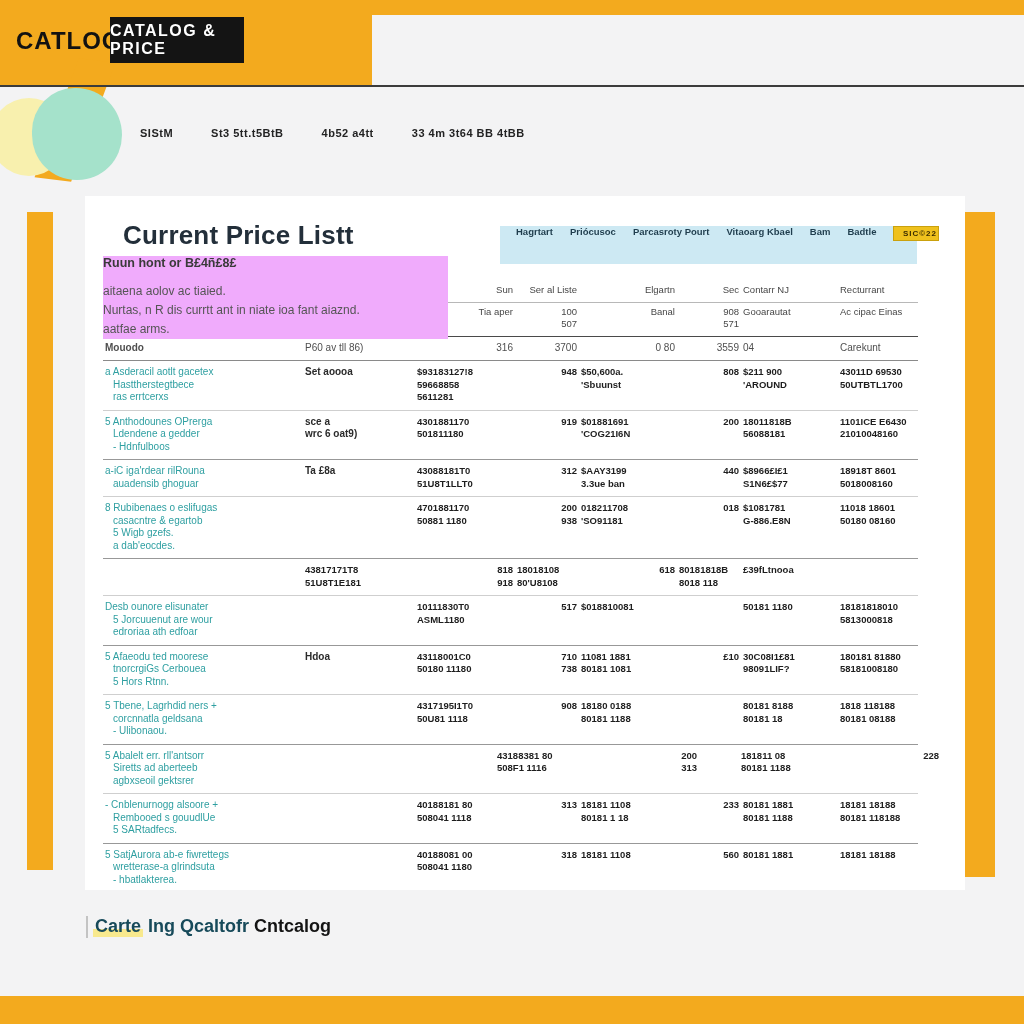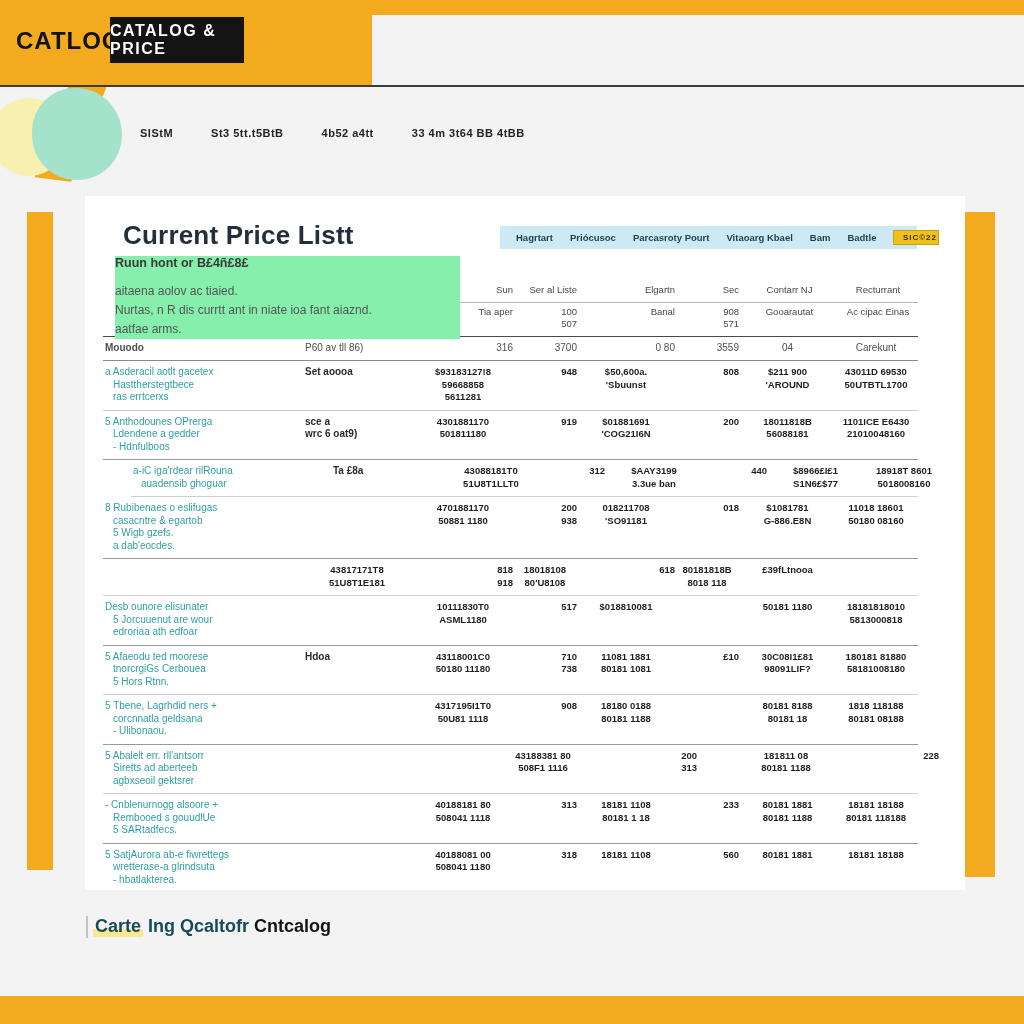--- a/index.html
+++ b/index.html
@@ -25,41 +25,41 @@
   .bottom-bar { position:absolute; left:0; top:996px; width:100%; height:28px; background:var(--accent,#F3AA1E); }
 
   
   .nav { position:absolute; left:140px; top:127px; display:flex; gap:38px; }
   .nav span { font-size:11px; font-weight:700; color:#232323; letter-spacing:.5px; cursor:pointer; }
 
   
   .card { position:absolute; left:85px; top:196px; width:880px; height:694px; background:#ffffff; overflow:hidden; }
   .page-title { position:absolute; left:18px; top:24px; font-size:26px; font-weight:700; color:var(--title-text,#232F3A); letter-spacing:.2px;margin-left:20px; }
 
-  .tabbar { position:absolute; left:415px; top:30px; width:417px; height:23px; background:var(--tab-bar,#CDE9F3);
-            display:flex; align-items:center; gap:17px; padding:0 6px 0 16px; }
+  .tabbar { position:absolute; left:415px; top:30px; width:417px; height:38px; background:var(--tab-bar,#CDE9F3);
+            display:flex; align-items:flex-start; gap:17px; padding:0 6px 0 16px; }
   .tabbar .tab { font-size:9.5px; font-weight:700; color:#1f3d4d; white-space:nowrap; cursor:pointer; }
   .tab-badge { margin-left:auto; min-width:46px; height:15px; background:var(--badge,#EFC11D); color:#3a2c00;
                font-size:8px; font-weight:800; letter-spacing:1px; display:flex; align-items:center; justify-content:center;
                border:1px solid #caa10d; cursor:pointer;padding-left:7px; }
 
-  .desc-block { position:absolute; left:30px; top:60px; width:345px; z-index:3; background:#86efac; }
+  .desc-block { position:absolute; left:18px; top:60px; width:345px; z-index:3; background:#f0abfc; }
   .desc-sub { font-size:12.5px; font-weight:600; color:#3a3a3a; margin-bottom:12px; }
   .desc-par div { font-size:12px; color:#555; line-height:19px; }
 
   
   .ptable { position:absolute; left:18px; top:85px; width:815px; }
   .t-row { display:grid; grid-template-columns:200px 112px 100px 64px 98px 64px 97px 80px; align-items:start; }
   .cell { padding:5px 2px 6px; font-size:10px; color:#222; line-height:12.5px; }
   .cell div { white-space:nowrap; }
   .c-name { color:var(--link,#2E9FA1); font-weight:500; cursor:pointer; }
   .c-name div:not(:first-child) { padding-left:8px; }
   .c-type { color:#2b2b2b; font-weight:600; }
   .c-num { font-family:"DejaVu Sans Mono",monospace; font-weight:700; font-size:9.5px; color:#1e1e1e; letter-spacing:0; }
-  .al-r { text-align:center; padding-right:6px; }
+  .al-r { text-align:left; padding-right:6px; }
   .al-c { text-align:right; }
   .hcell { font-size:9.5px; color:#474747; font-weight:400; padding:3px 2px 5px; }
   .row-h1 .hb { border-bottom:1px solid #b8b8b8; }
   .row-h2 { border-bottom:1.5px solid #4a4a4a; }
   .row-meta { border-bottom:1px solid #8a8a8a; }
   .row-meta .cell { color:#4f4f4f; font-weight:400; }
   .row-meta .c-name { font-weight:700; }
 
   
   .footer-brand { position:absolute; left:86px; top:916px; display:flex; align-items:baseline; cursor:pointer; }
@@ -253,21 +253,21 @@
         </div>
         <div class="cell c-num al-r">
           <div>18011818B</div>
           <div>56088181</div>
         </div>
         <div class="cell c-num al-r">
           <div>1101ICE E6430</div>
           <div>21010048160</div>
         </div>
       </div>
-      <div class="t-row " style="border-bottom: 1px solid rgb(207, 207, 207); margin-left: 28px;">
+      <div class="t-row " style="border-bottom: 1px solid rgb(207, 207, 207);">
         <div class="cell c-name">
           <div>a-iC iga'rdear rilRouna</div>
           <div>auadensib ghoguar</div>
         </div>
         <div class="cell c-type">
           <div>Ta £8a</div>
         </div>
         <div class="cell c-num al-r">
           <div>43088181T0</div>
           <div>51U8T1LLT0</div>

